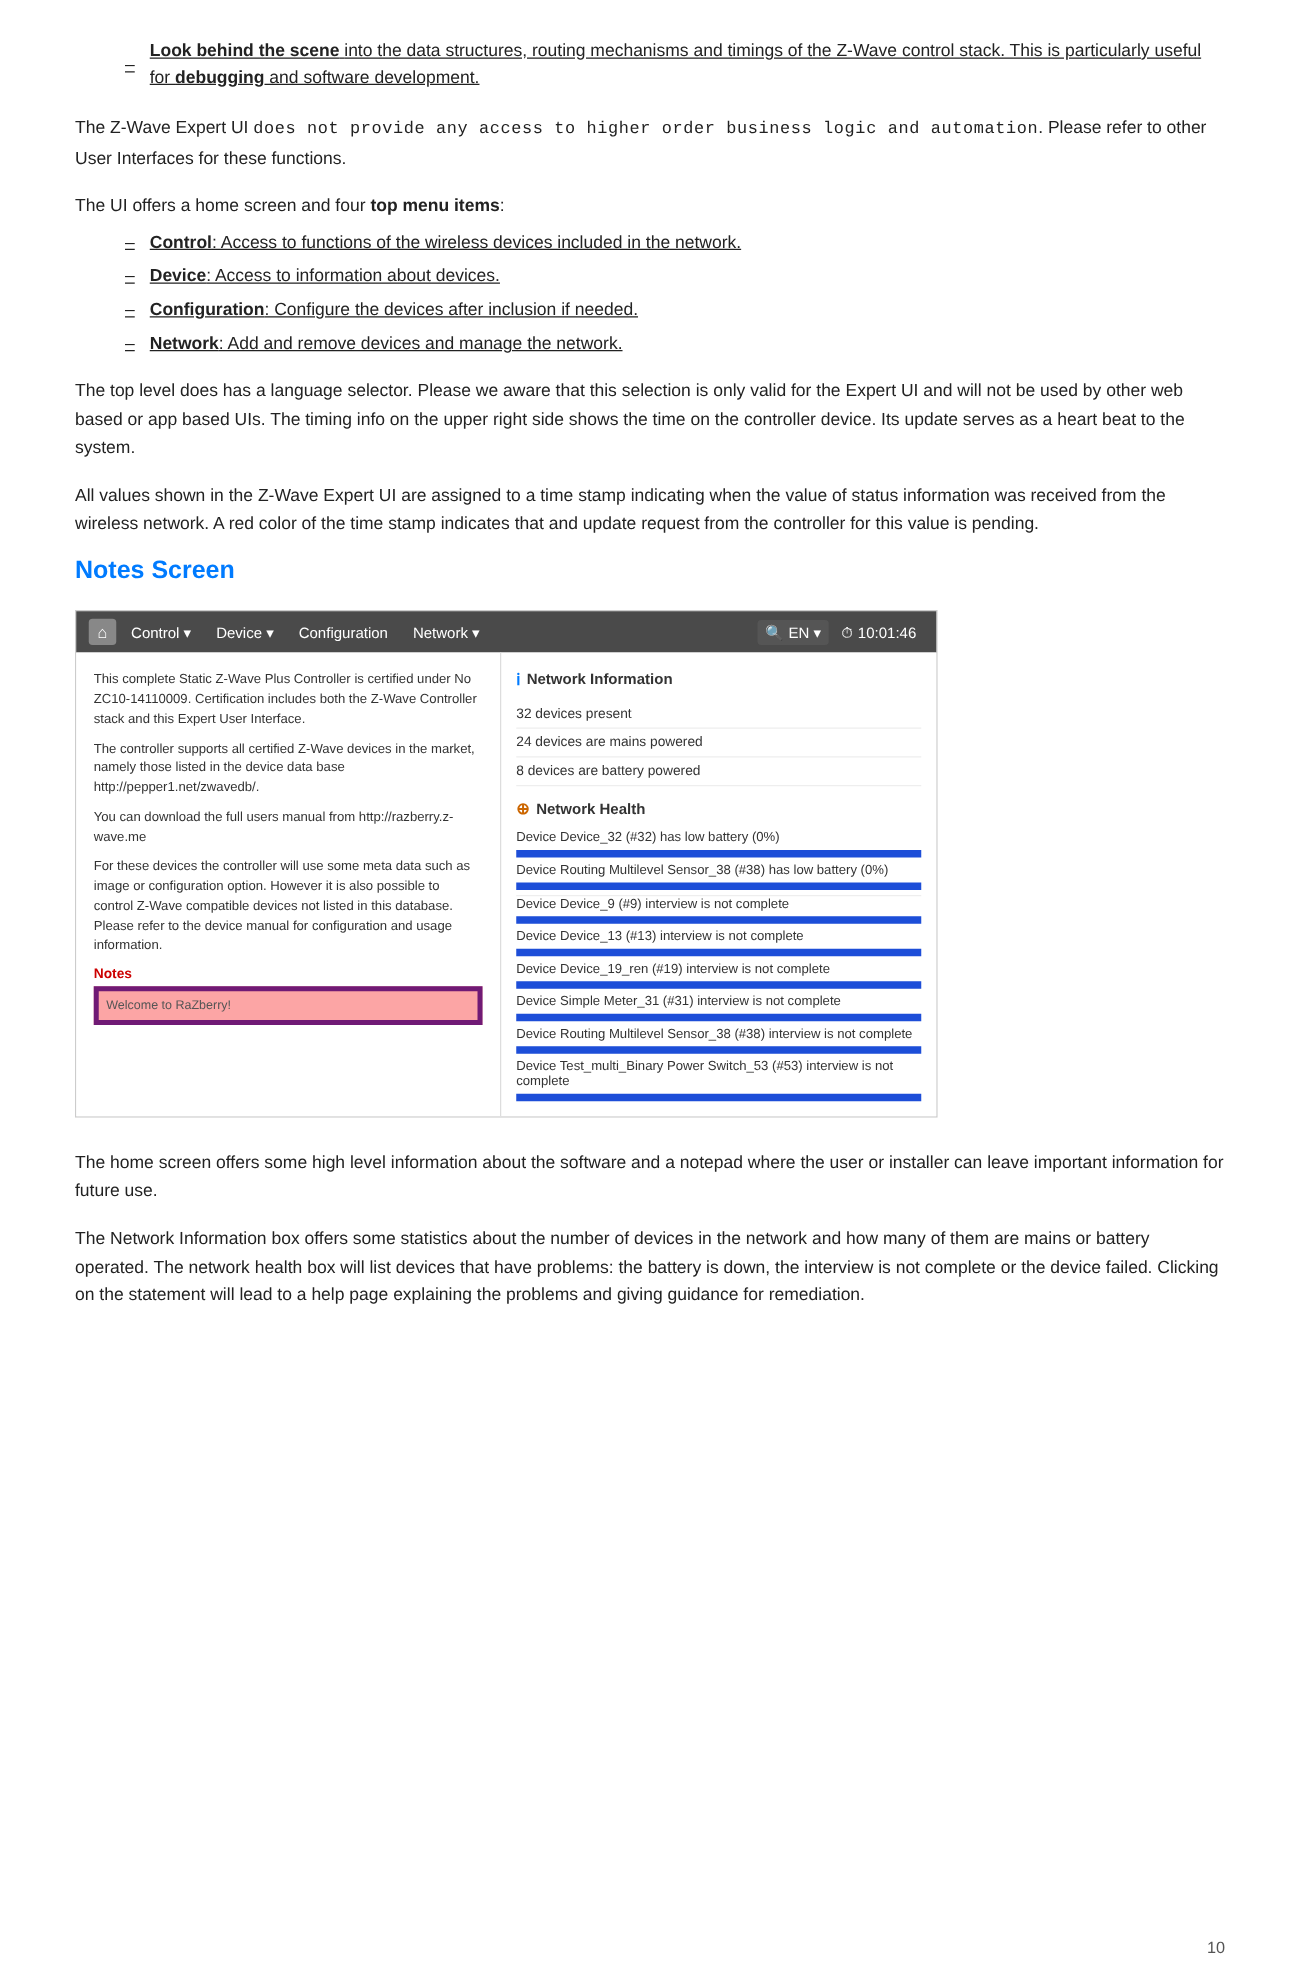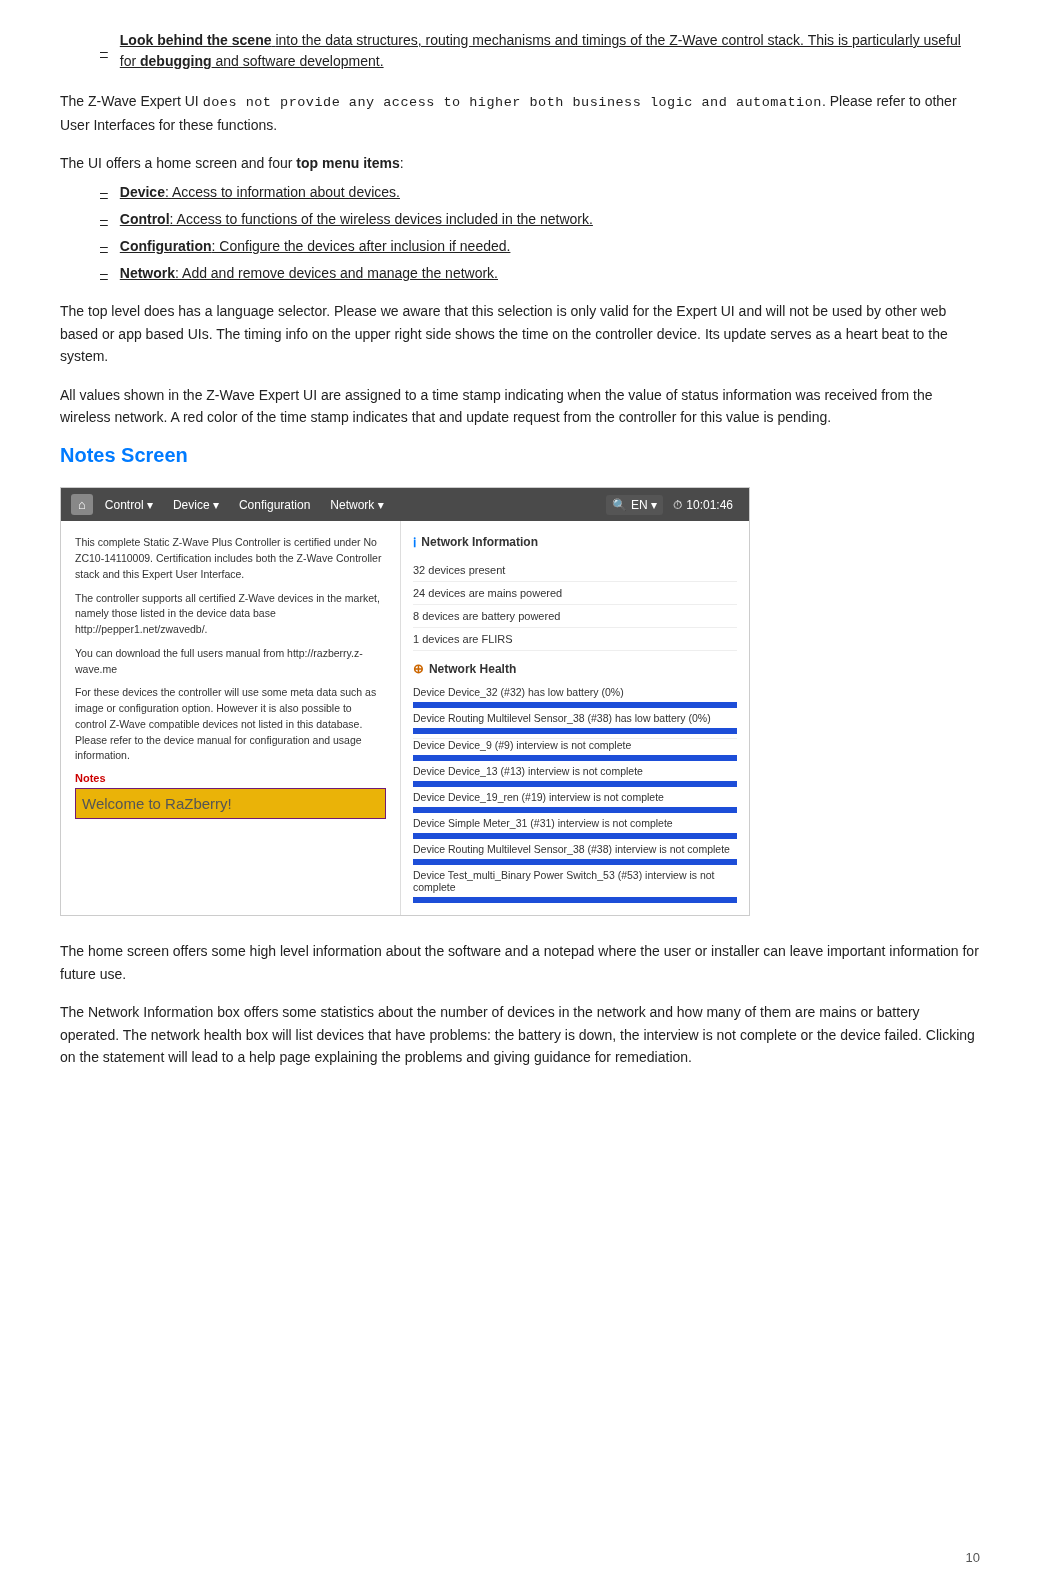--- a/index.html
+++ b/index.html
@@ -126,24 +126,24 @@
       color: #333;
       margin-bottom: 8px;
     }
     .notes-heading {
       font-weight: bold;
       font-size: 11px;
       color: #cc0000;
       margin-bottom: 4px;
     }
     .notes-box {
-      border: 1px solid #701a75;
-      background: #eab308;
+      border: 4px solid #701a75;
+      background: #fca5a5;
       padding: 6px;
-      font-size: 15px;
+      font-size: 10px;
       color: #555;
     }
     .right-panel {
       flex: 1;
       padding: 12px;
       font-size: 11px;
     }
     .network-info-heading {
       font-weight: bold;
       font-size: 12px;
@@ -206,32 +206,32 @@
       <span></span>
       <span>
         <span class="bold-term">Look behind the scene</span>
         <span> into the data structures, routing mechanisms and timings of the Z-Wave control stack. This is particularly useful for </span><span class="bold-term">debugging</span><span> and software development.</span>
       </span>
     </li>
   </ul>
 </div>
 
 <p>
-  <span>The Z-Wave Expert UI </span><span class="monospace-style">does not provide any access to higher both business logic and automation</span><span>. Please refer to other User Interfaces for these functions.</span>
+  <span>The Z-Wave Expert UI </span><span class="monospace-style">does not provide any access to higher order business logic and automation</span><span>. Please refer to other User Interfaces for these functions.</span>
 </p>
 
 <p style="margin-bottom:8px;">
   <span>The UI offers a home screen and four </span><strong>top menu items</strong><span>:</span>
 </p>
 <ul class="dash-list" style="margin-bottom:16px;">
   <li>
+      <span><strong>Control</strong>: Access to functions of the wireless devices included in the network.</span>
+    </li>
+  <li>
       <span><strong>Device</strong>: Access to information about devices.</span>
-    </li>
-  <li>
-      <span><strong>Control</strong>: Access to functions of the wireless devices included in the network.</span>
     </li>
   <li>
       <span><strong>Configuration</strong>: Configure the devices after inclusion if needed.</span>
     </li>
   <li>
       <span><strong>Network</strong>: Add and remove devices and manage the network.</span>
     </li>
 </ul>
 
 <p>The top level does has a language selector. Please we aware that this selection is only valid for the Expert UI and will not be used by other web based or app based UIs. The timing info on the upper right side shows the time on the controller device. Its update serves as a heart beat to the system.</p>
@@ -271,21 +271,20 @@
     </div>
 
     <div class="right-panel">
       <div class="network-info-heading">
         <span class="info-icon">ℹ</span>
         <span>Network Information</span>
       </div>
       <div class="network-stat">32 devices present</div>
       <div class="network-stat">24 devices are mains powered</div>
       <div class="network-stat">8 devices are battery powered</div>
-      <div class="network-stat">1 devices are FLIRS</div>
 
       <div class="network-health-heading">
         <span class="health-icon">⊕</span>
         <span>Network Health</span>
       </div>
       <div class="health-item">Device Device_32 (#32) has low battery (0%)</div>
       <div class="health-item">Device Routing Multilevel Sensor_38 (#38) has low battery (0%)</div>
       <div class="health-item" style="border-top:1px solid #eee; margin-top:4px; padding-top:0;">Device Device_9 (#9) interview is not complete</div>
       <div class="health-item">Device Device_13 (#13) interview is not complete</div>
       <div class="health-item">Device Device_19_ren (#19) interview is not complete</div>

